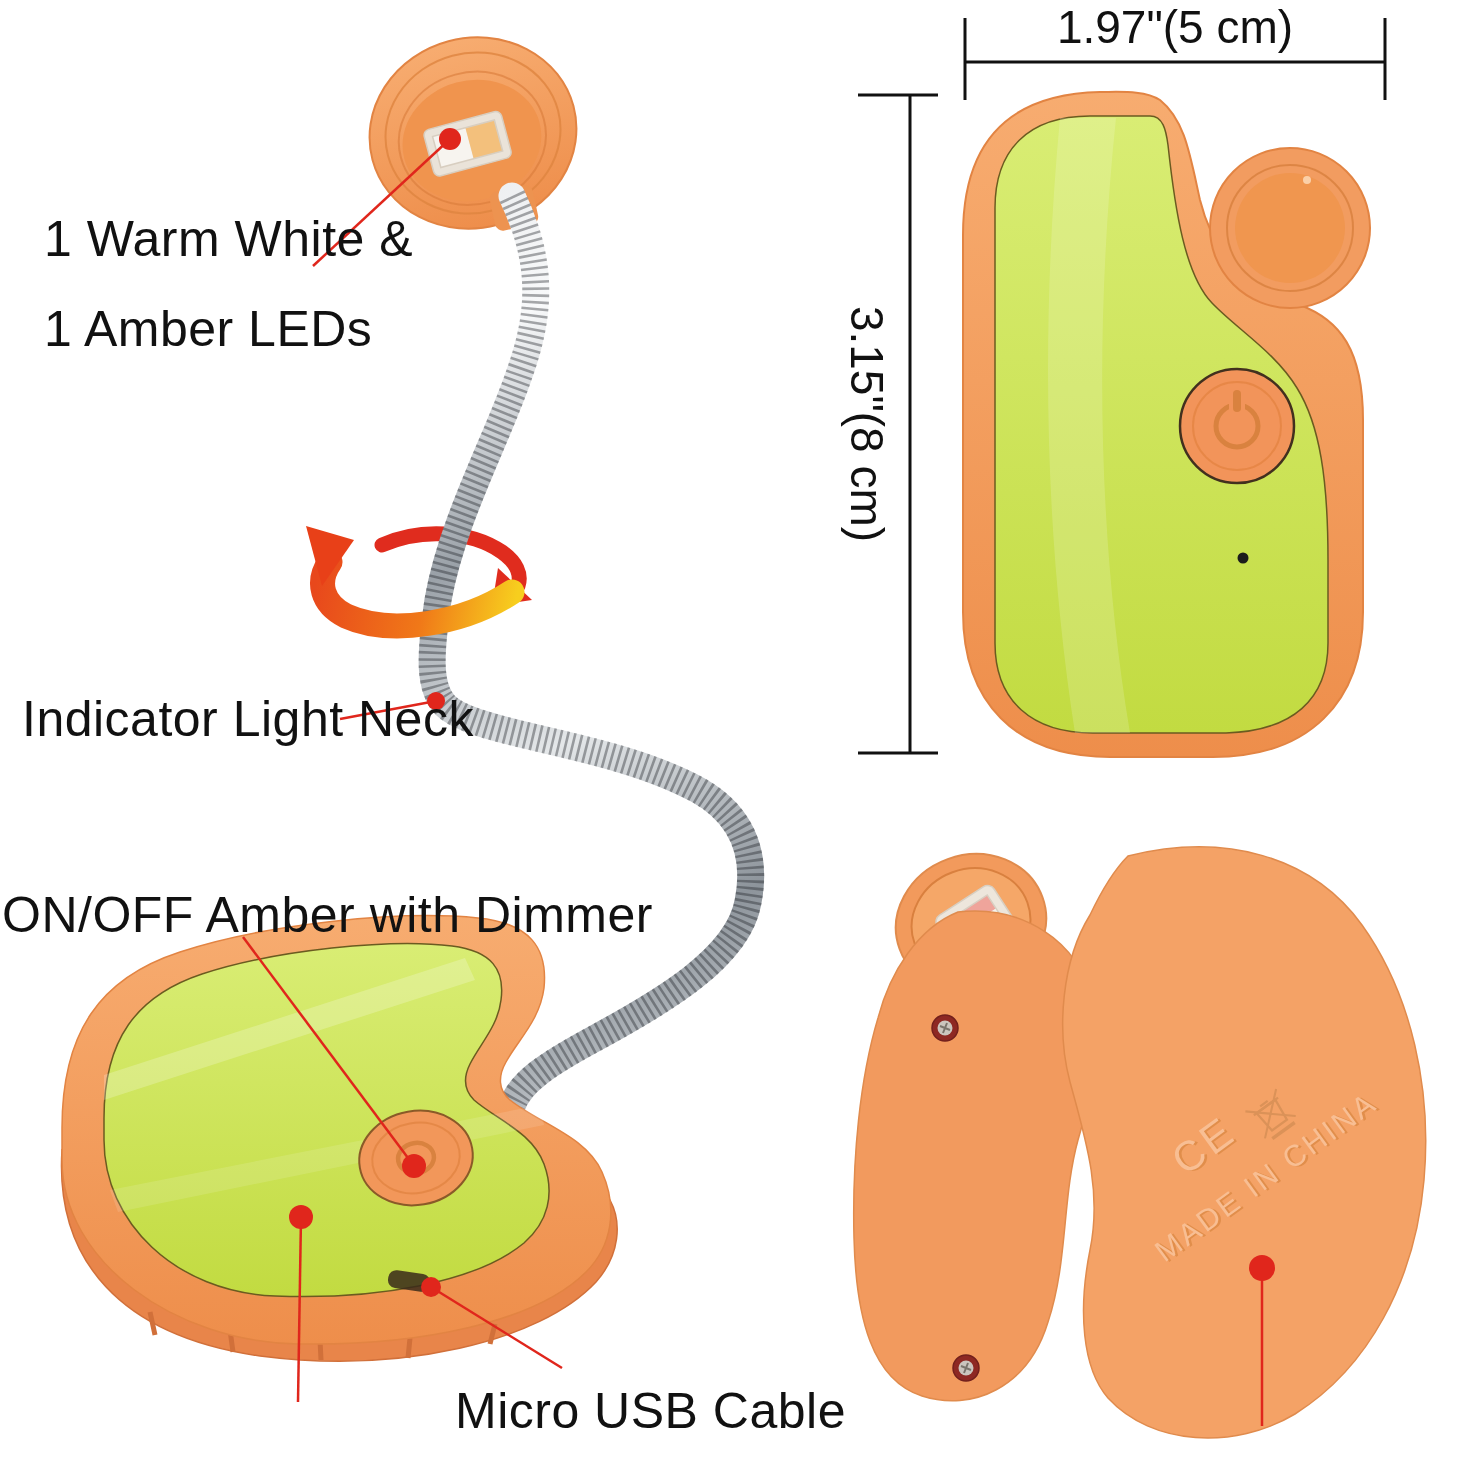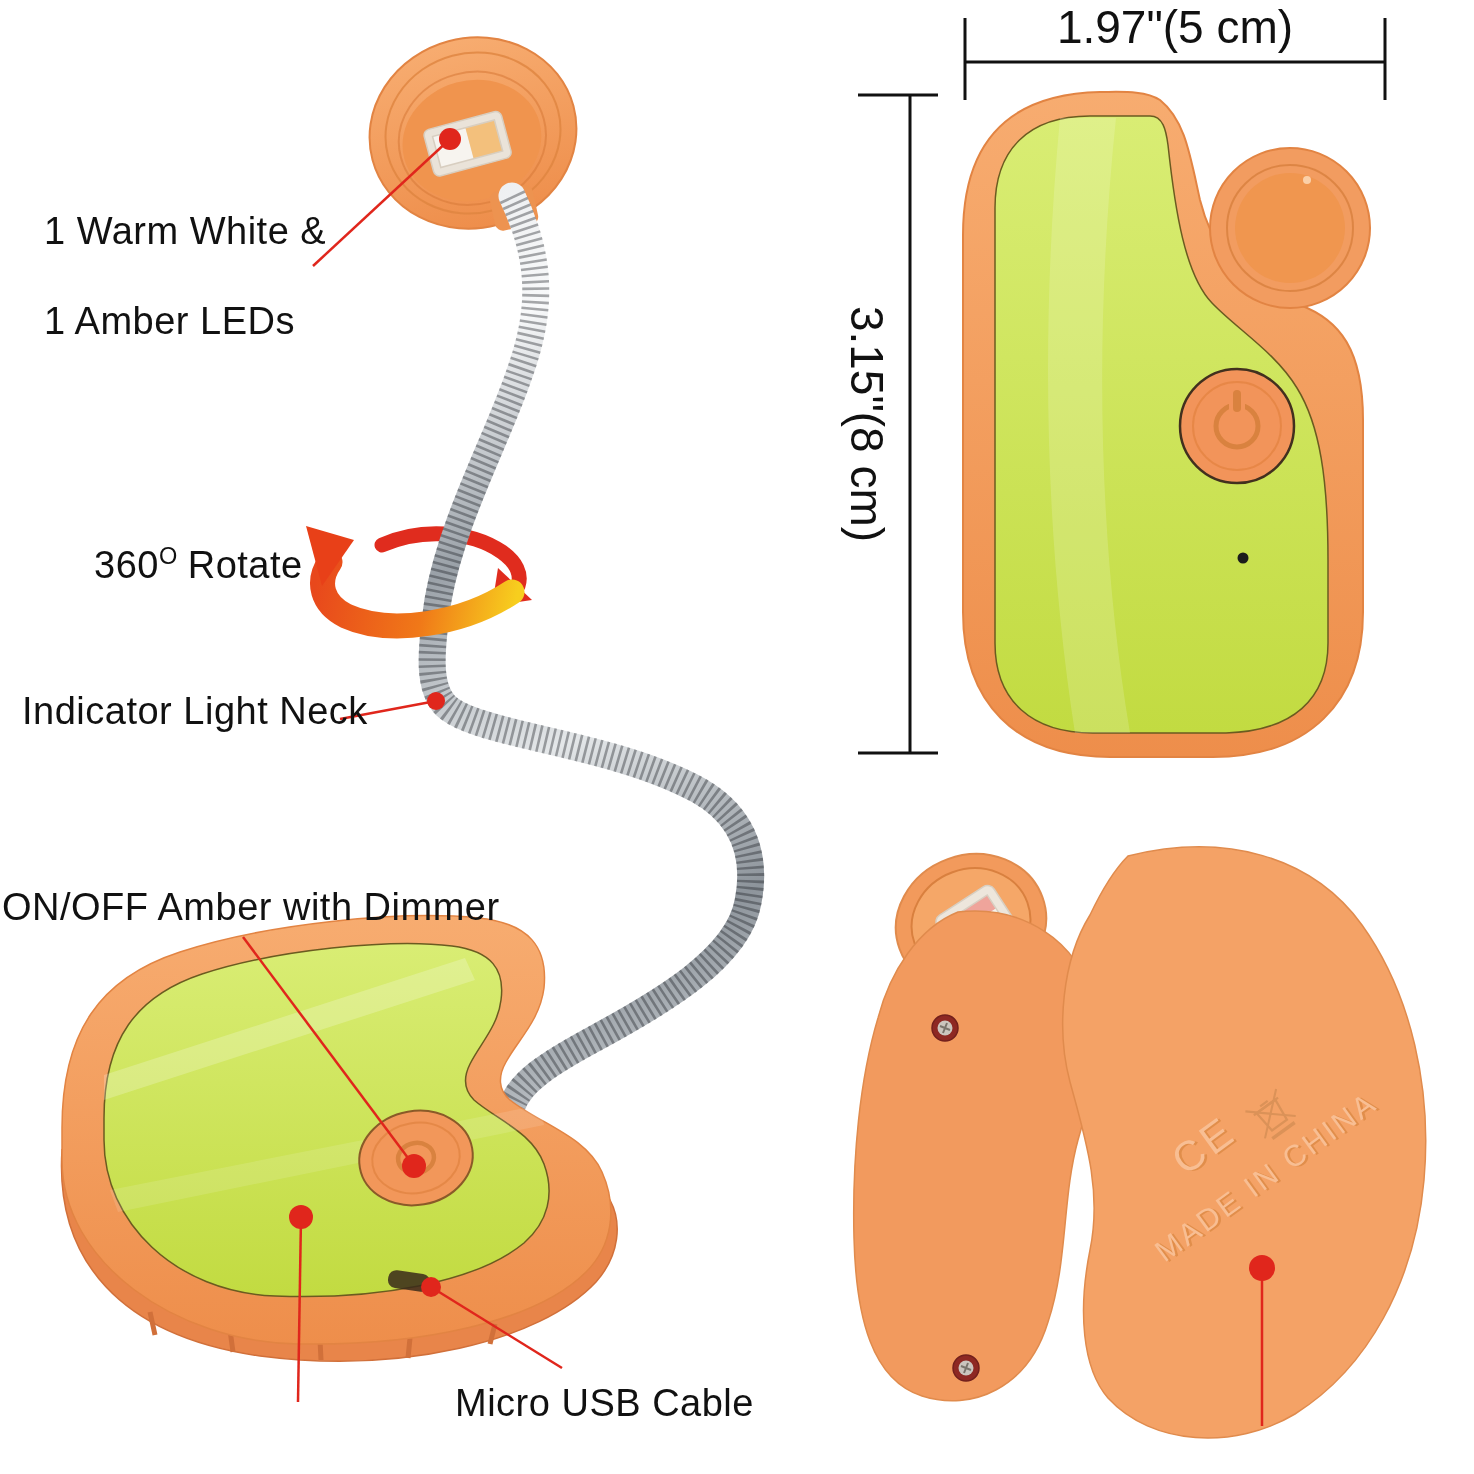--- a/index.html
+++ b/index.html
@@ -1,19 +1,19 @@
 <!DOCTYPE html>
 <html><head>
 <meta charset="utf-8">
 <style>
   html,body{margin:0;padding:0;background:#fff;}
   #stage{position:relative;width:1474px;height:1474px;background:#fff;overflow:hidden;
          font-family:"Liberation Sans", sans-serif;color:#111;}
   #art{position:absolute;left:0;top:0;}
-  .label{position:absolute;font-size:38px;color:#111;white-space:nowrap;letter-spacing:0.5px;}
+  .label{position:absolute;font-size:50px;color:#111;white-space:nowrap;letter-spacing:0.5px;}
   .dim{position:absolute;font-size:46px;color:#111;white-space:nowrap;}
   .dim-w{left:965px;top:0px;width:420px;text-align:center;}
   .dim-h{left:696px;top:396px;width:340px;height:56px;text-align:center;
          transform:rotate(90deg);transform-origin:center center;}
   .clip-label{font-size:46px;}
   sup.deg{font-size:0.62em;vertical-align:super;}
   .rot-word{margin-left:10px;}
 </style>
 </head>
 <body>
@@ -201,20 +201,19 @@
     <circle cx="1262" cy="1268" r="13"></circle>
   </g>
 </svg>
 
 <div class="dim dim-w">1.97"(5 cm)</div>
 <div class="dim dim-h">3.15"(8 cm)</div>
 
 <div class="label" style="left:44px;top:210px;">1 Warm White &amp;</div>
 <div class="label" style="left:44px;top:300px;text-align:right;">1 Amber LEDs</div>
 
-<div class="label" style="left:94px;top:543px;"><span>360</span><sup class="deg">O</sup><span class="rot-word">Rotate</span></div>
 
 <div class="label" style="left:22px;top:690px;">Indicator Light Neck</div>
 <div class="label" style="left:2px;top:886px;">ON/OFF Amber with Dimmer</div>
 <div class="label" style="left:455px;top:1382px;">Micro USB Cable</div>
 <div class="label clip-label" style="left:1230px;top:1472px;">Clip</div>
 
 </div>
 
 </body></html>

